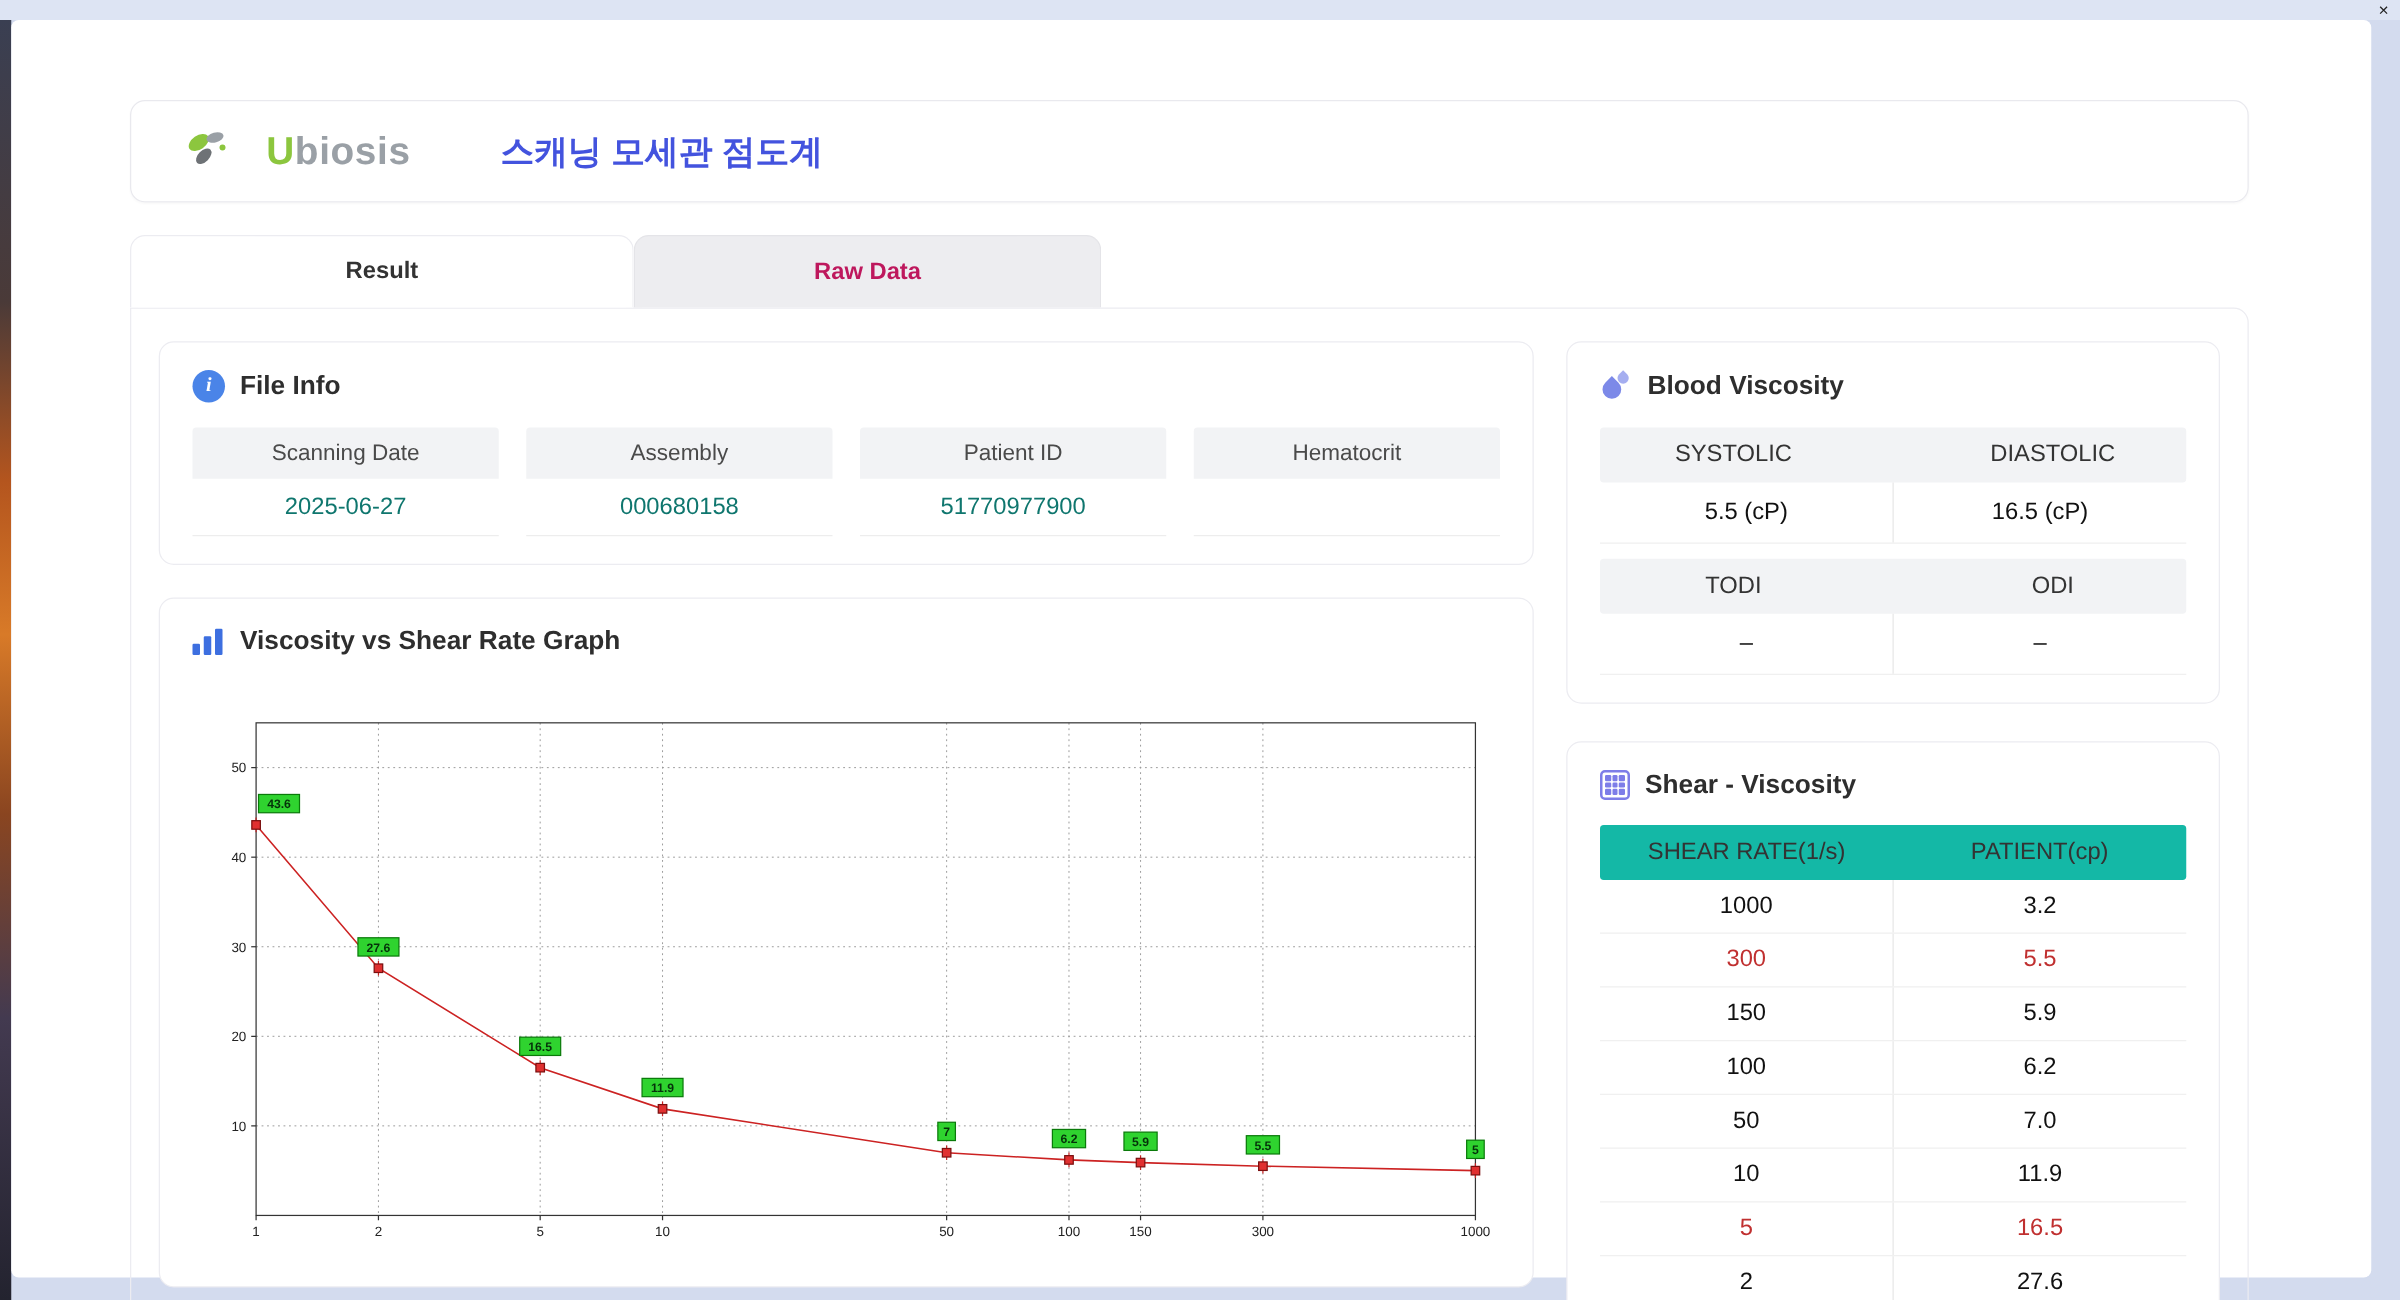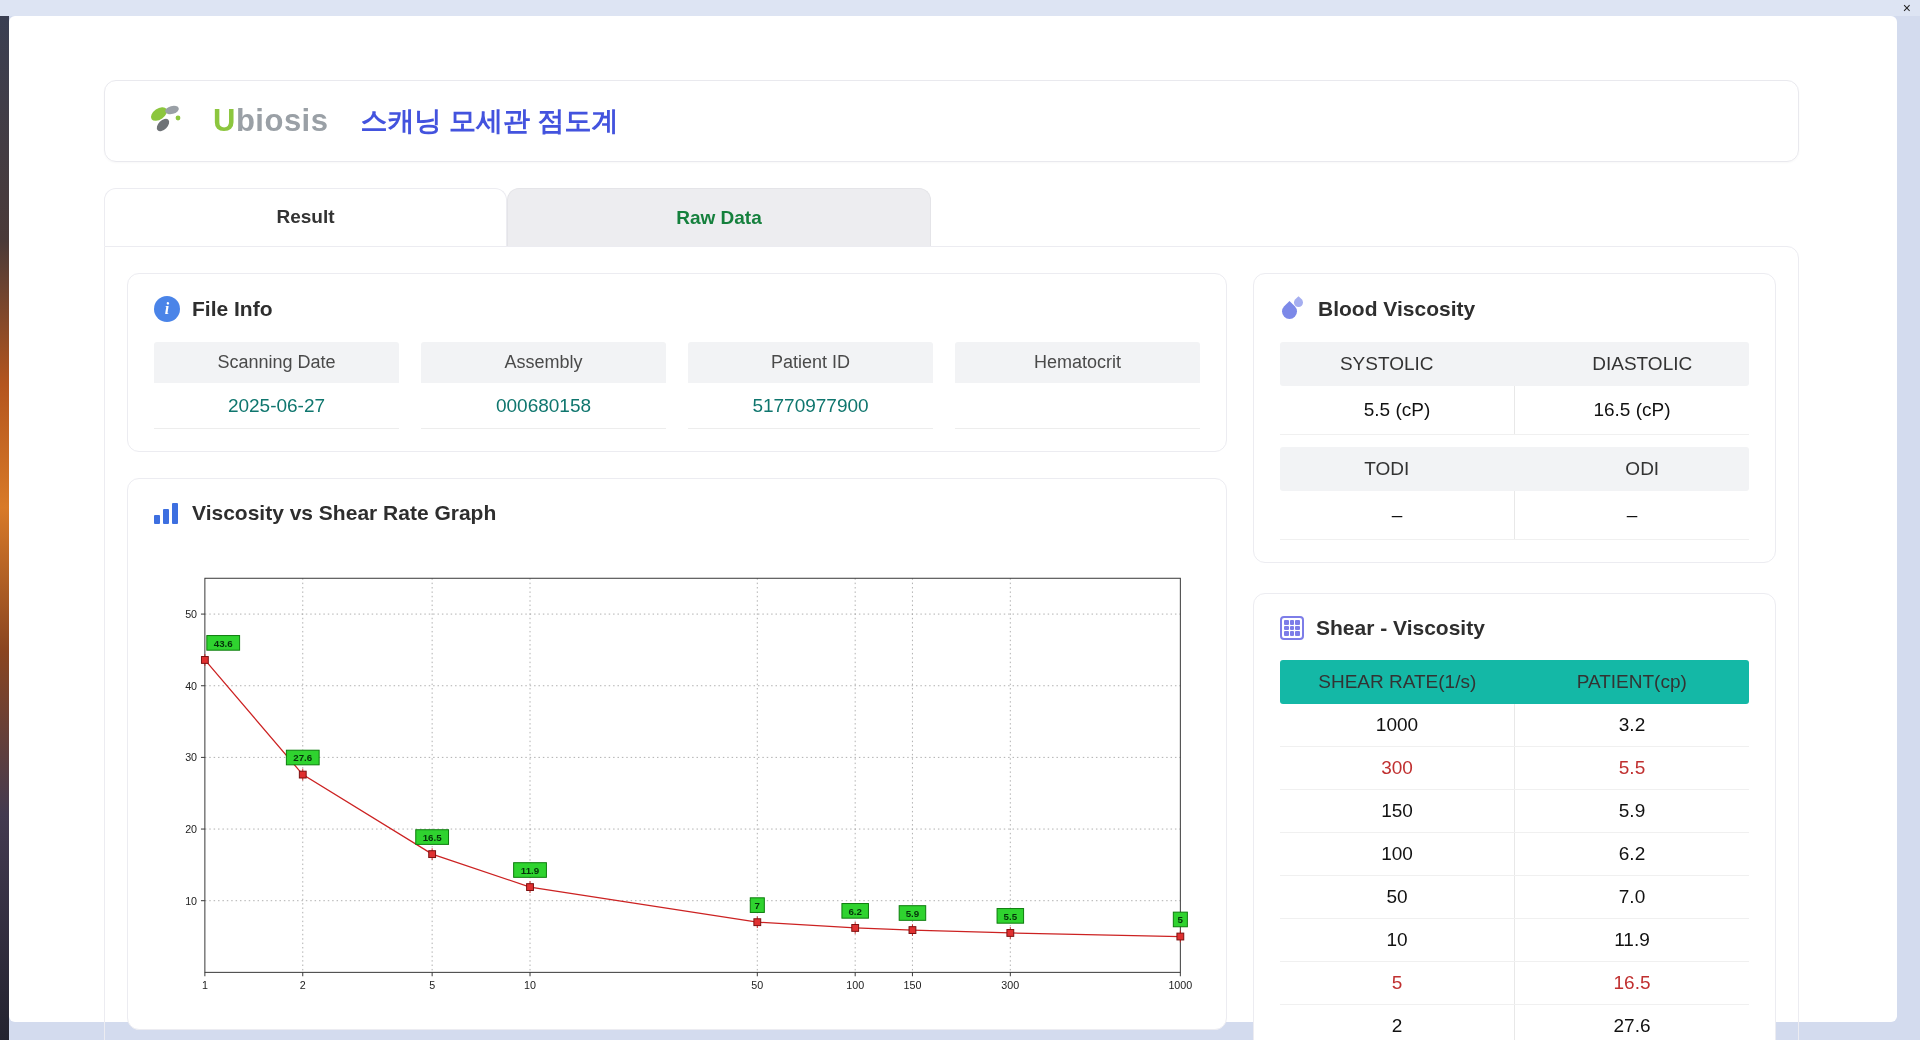--- a/index.html
+++ b/index.html
@@ -22,32 +22,32 @@
 
   
   .header-card {
     height:82px; border:1px solid #e9e9ee; border-radius:12px;
     display:flex; align-items:center; padding:0 42px;
     box-shadow:0 1px 2px rgba(0,0,0,0.03);
   }
   .logo { display:flex; align-items:center; gap:24px; }
   .logo-text { font-size:31px; font-weight:bold; color:#9aa0a6; letter-spacing:0.5px; }
   .logo-text .u-green { color:#8cc63e; }
-  .app-title { margin-left:32px; font-size:27px; font-weight:bold; color:#4353de; }
+  .app-title { margin-left:72px; font-size:27px; font-weight:bold; color:#4353de; }
 
   
   .tabs { display:flex; margin-top:26px; position:relative; z-index:2; }
   .tab {
     height:58px; display:flex; align-items:center; justify-content:center;
     font-size:19px; font-weight:bold;
     border:1px solid #ececf1; border-bottom:none; border-radius:12px 12px 0 0;
     cursor:pointer;
   }
   .tab.active { width:403px; background:#fff; color:#333; margin-bottom:-1px; padding-bottom:1px; }
-  .tab.inactive { width:424px; background:#ededf0; color:#15803d; border-color:#e4e4e8; }
+  .tab.inactive { width:374px; background:#ededf0; color:#be185d; border-color:#e4e4e8; }
 
   
   .content-card {
     border:1px solid #ececf1; border-radius:0 12px 12px 12px;
     padding:26px 22px; display:flex; gap:26px; min-height:770px;
   }
   .left-col { width:1100px; display:flex; flex-direction:column; gap:26px; }
   .right-col { flex:1; display:flex; flex-direction:column; gap:30px; }
 
   .card { border:1px solid #ececf1; border-radius:12px; padding:22px 26px; background:#fff; }

